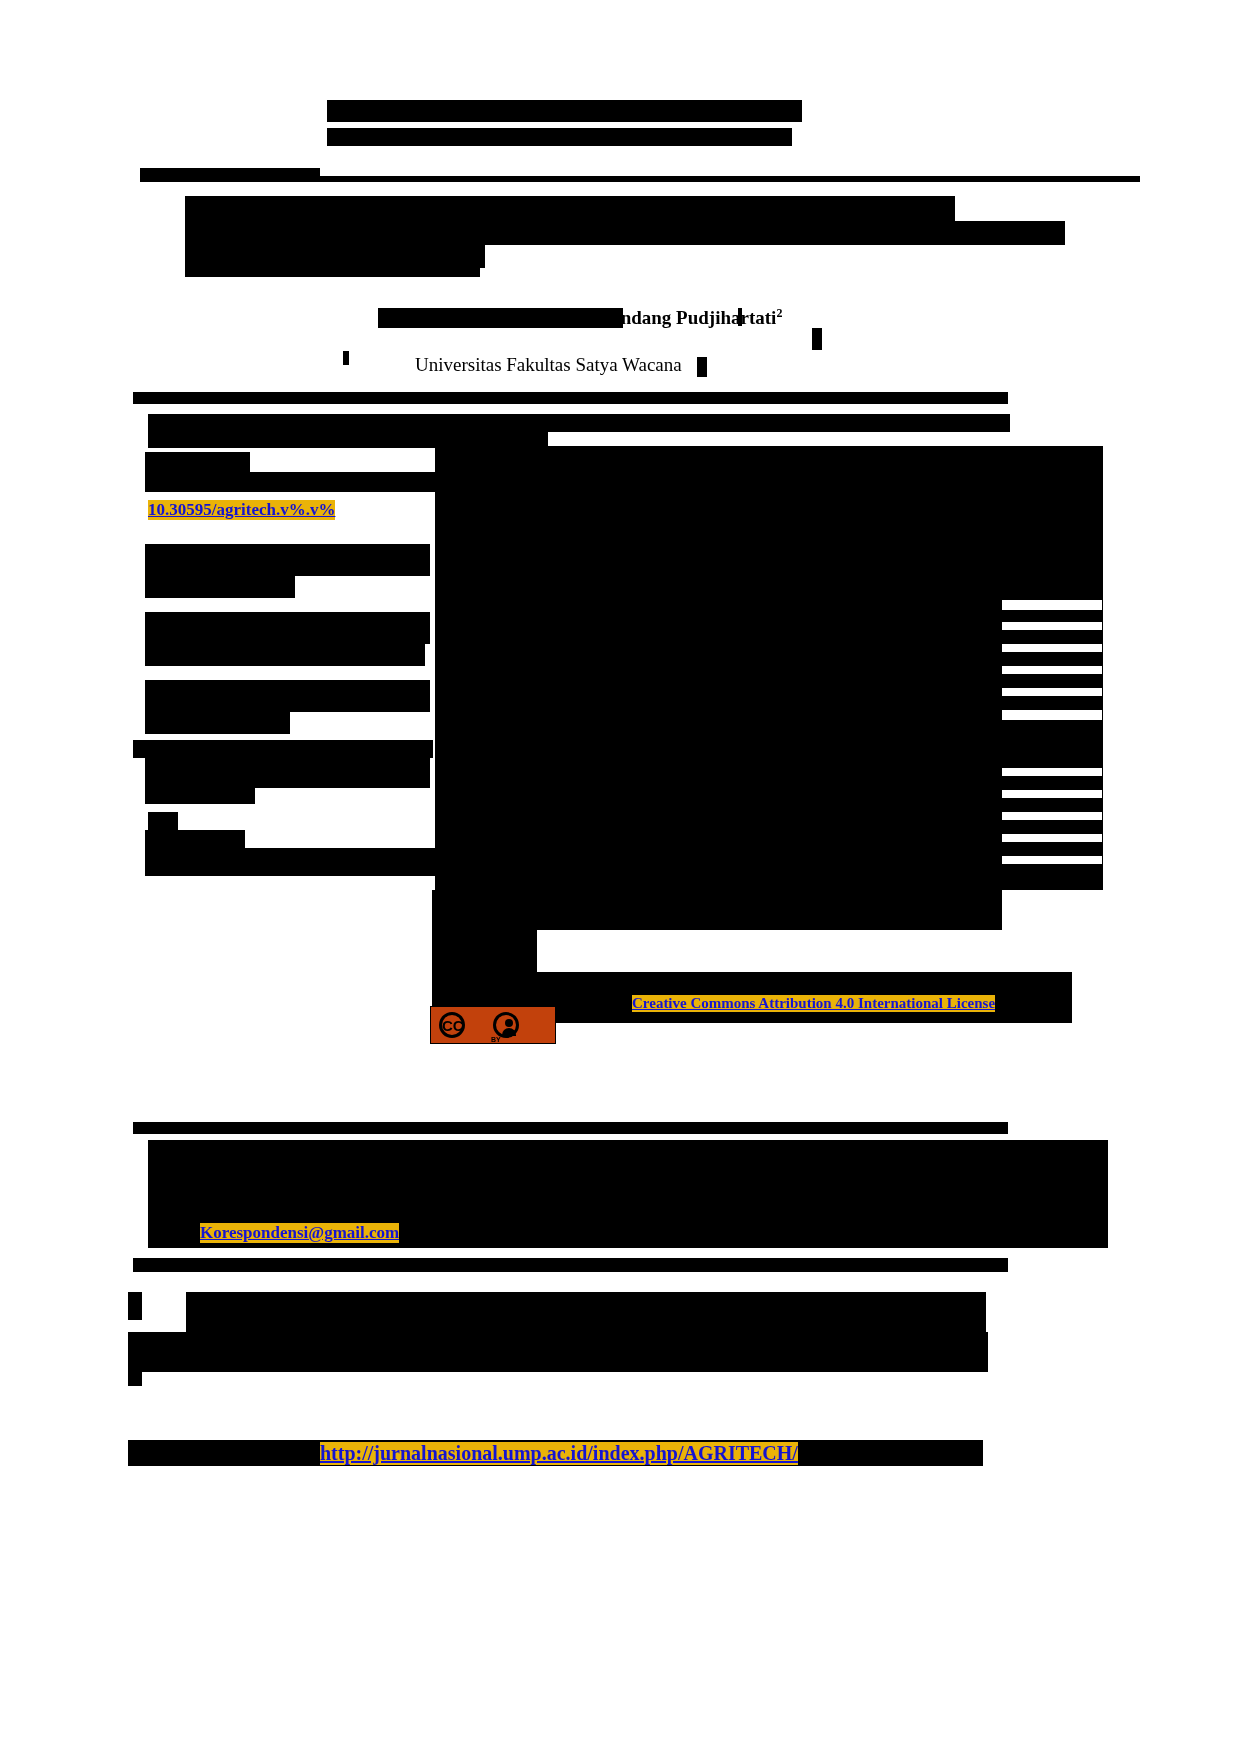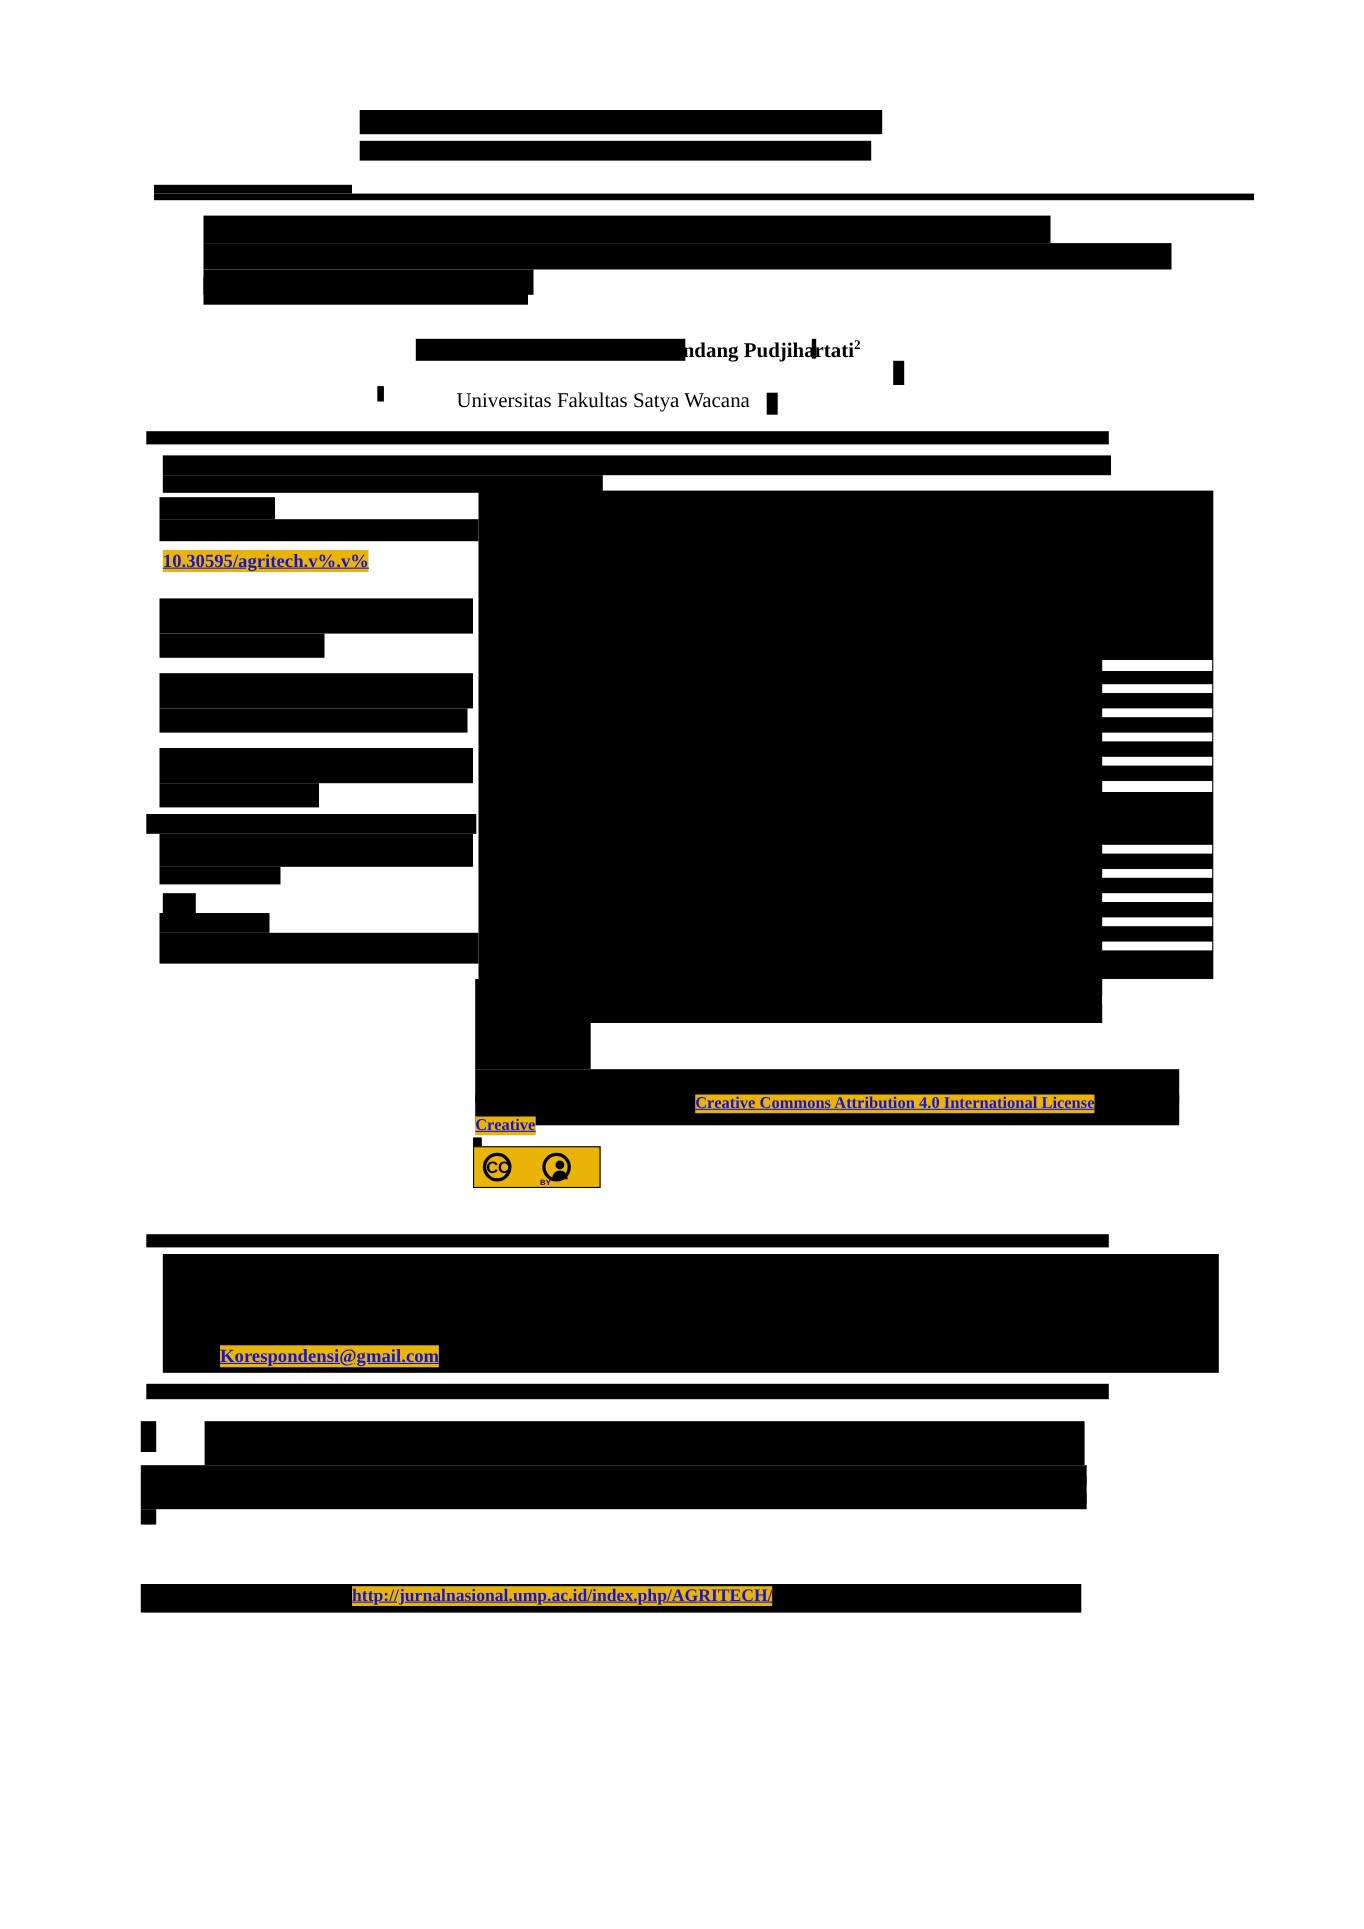--- a/index.html
+++ b/index.html
@@ -84,23 +84,23 @@
   .logo-mark {
     position: absolute;
     left: 112px; top: 48px;
     font-family: "Liberation Sans", sans-serif;
     font-size: 7px;
     color: #555;
   }
   
   .cc-badge {
     position: absolute;
-    left: 430px; top: 1042px;
-    width: 116px; height: 38px;
-    background: #eab308;
+    left: 430px; top: 1006px;
+    width: 126px; height: 38px;
+    background: #c2410c;
     border: 1px solid #000;
     box-sizing: border-box;
   }
   .cc-circle {
     position: absolute;
     top: 5px;
     width: 26px; height: 26px;
     border-radius: 50%;
     border: 3px solid #000;
     box-sizing: border-box;
@@ -226,15 +226,15 @@
 
   <div class="bar" style="left:128px; top:1292px; width:14px; height:28px;"></div>
   <div class="bar" style="left:186px; top:1292px; width:800px; height:40px;"></div>
   <div class="bar" style="left:128px; top:1332px; width:860px; height:40px;"></div>
   <div class="bar" style="left:128px; top:1372px; width:14px; height:14px;"></div>
   <div class="bar" style="left:988px; top:1334px; width:100px; height:8px; background:#ffffff;"></div>
   <div class="bar" style="left:988px; top:1350px; width:100px; height:8px; background:#ffffff;"></div>
   <div class="bar" style="left:988px; top:1366px; width:100px; height:8px; background:#ffffff;"></div>
 
   <div class="bar" style="left:128px; top:1440px; width:855px; height:26px;"></div>
-  <div class="link" style="left:320px; top:1442px; font-size:16px;">http://jurnalnasional.ump.ac.id/index.php/AGRITECH/</div>
+  <div class="link" style="left:320px; top:1442px; font-size:20px;">http://jurnalnasional.ump.ac.id/index.php/AGRITECH/</div>
 
 </div>
 
 </body></html>

